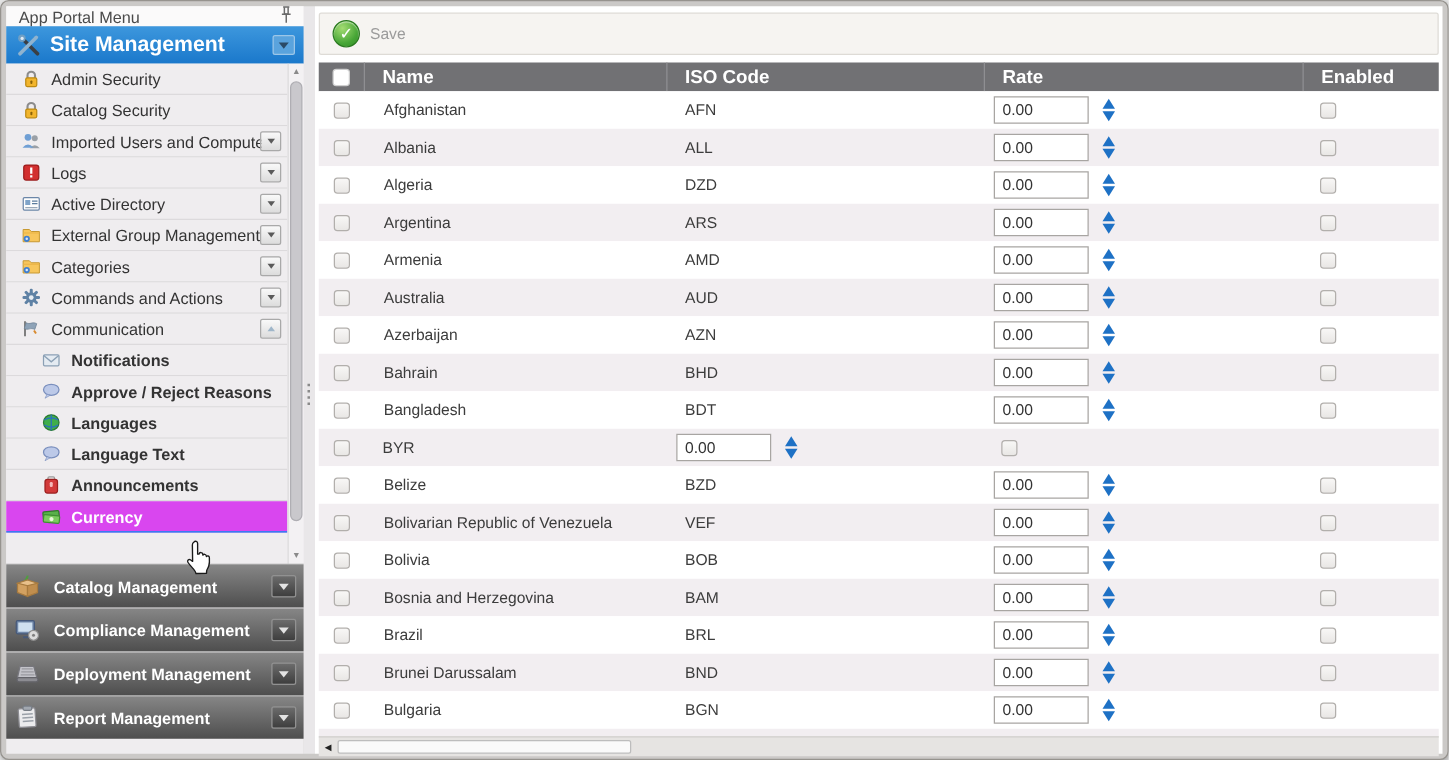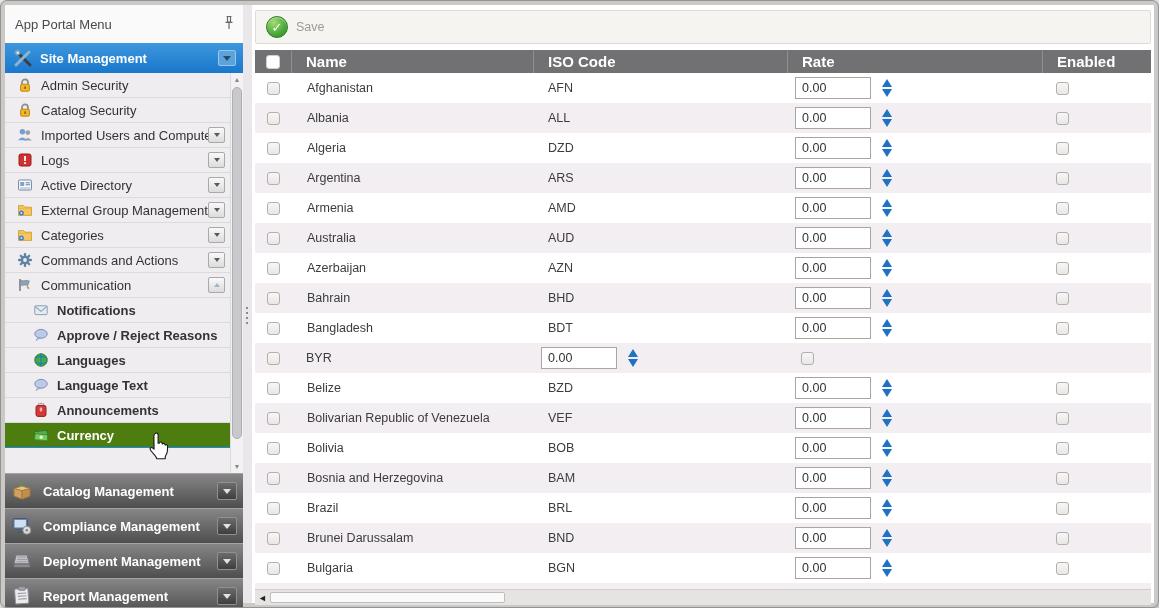--- a/index.html
+++ b/index.html
@@ -12,49 +12,49 @@
   .frame {
     position: absolute; inset: 0; display: flex;
     background: #cbc9c7; border: 1px solid #96938e; border-radius: 7px;
     padding: 4px; box-shadow: 1px 2px 5px rgba(0,0,0,.3);
     overflow: hidden;
   }
 
   
   .sidebar { width: 238px; background: #efedef; display: flex; flex-direction: column; flex: none; }
   .sb-title {
-    height: 38px; background: #fbfafa; display: flex; align-items: center;
+    height: 16px; background: #fbfafa; display: flex; align-items: center;
     justify-content: space-between; padding: 0 8px 0 10px;
     color: #4a4a4a; font-size: 13px; flex: none;
   }
   .sb-site {
     height: 30px; flex: none; position: relative;
     background: linear-gradient(#3d97dd, #1a78cb);
-    color: #fff; font-size: 13px; font-weight: bold;
+    color: #fff; font-size: 17px; font-weight: bold;
     display: flex; align-items: center; padding: 0 8px;
   }
   .sb-site .icon { width: 20px; height: 20px; margin-right: 7px; flex: none; }
   .ddbtn {
     position: absolute; right: 7px; top: 50%; transform: translateY(-50%);
     width: 18px; height: 16px; border-radius: 2px;
     display: flex; align-items: center; justify-content: center;
   }
   .ddbtn.blue { background: #5aa3dd; border: 1px solid #9cc6e8; }
   .tri-dn { width: 0; height: 0; border-left: 4px solid transparent; border-right: 4px solid transparent; border-top: 5px solid #2b4a66; }
   .sb-list { height: 400px; flex: none; position: relative; background: #efedef; }
   .sb-items { position: absolute; left: 0; top: 0; right: 13px; }
   .sbi {
     height: 25px; display: flex; align-items: center; position: relative;
     font-size: 13px; color: #333; border-bottom: 1px solid #dcdadc; background: #efedef;
     cursor: default;
   }
   .sbi.indent1 { padding-left: 12px; }
   .sbi.indent2 { padding-left: 28px; font-weight: bold; }
   .sbi .icon { width: 17px; height: 17px; margin-right: 7px; flex: none; display: inline-flex; }
-  .sbi.selected { background: #4d7c0f; border-bottom-color: #0a8cf2; color: #fff; }
+  .sbi.selected { background: #d946ef; border-bottom-color: #0a8cf2; color: #fff; }
   .sbi .dd {
     position: absolute; right: 5px; top: 4px; width: 17px; height: 16px;
     background: linear-gradient(#f9f9f9, #dcdcdc); border: 1px solid #a9a9a9; border-radius: 2px;
     display: flex; align-items: center; justify-content: center;
   }
   .sbi .dd .t { width: 0; height: 0; border-left: 3.5px solid transparent; border-right: 3.5px solid transparent; border-top: 4.5px solid #5a5a5a; }
   .sbi .dd.up .t { border-top: none; border-bottom: 4.5px solid #9fb6c9; }
   .sb-scroll { position: absolute; right: 0; top: 0; bottom: 0; width: 13px; background: #f3f1f3; border-left: 1px solid #dcdadc; }
   .sb-scroll .arr { position: absolute; left: 0; right: 0; height: 13px; line-height: 13px; text-align: center; font-size: 7px; color: #8a8a8a; }
   .sb-scroll .arr.up { top: 0; } .sb-scroll .arr.dn { bottom: 0; }

